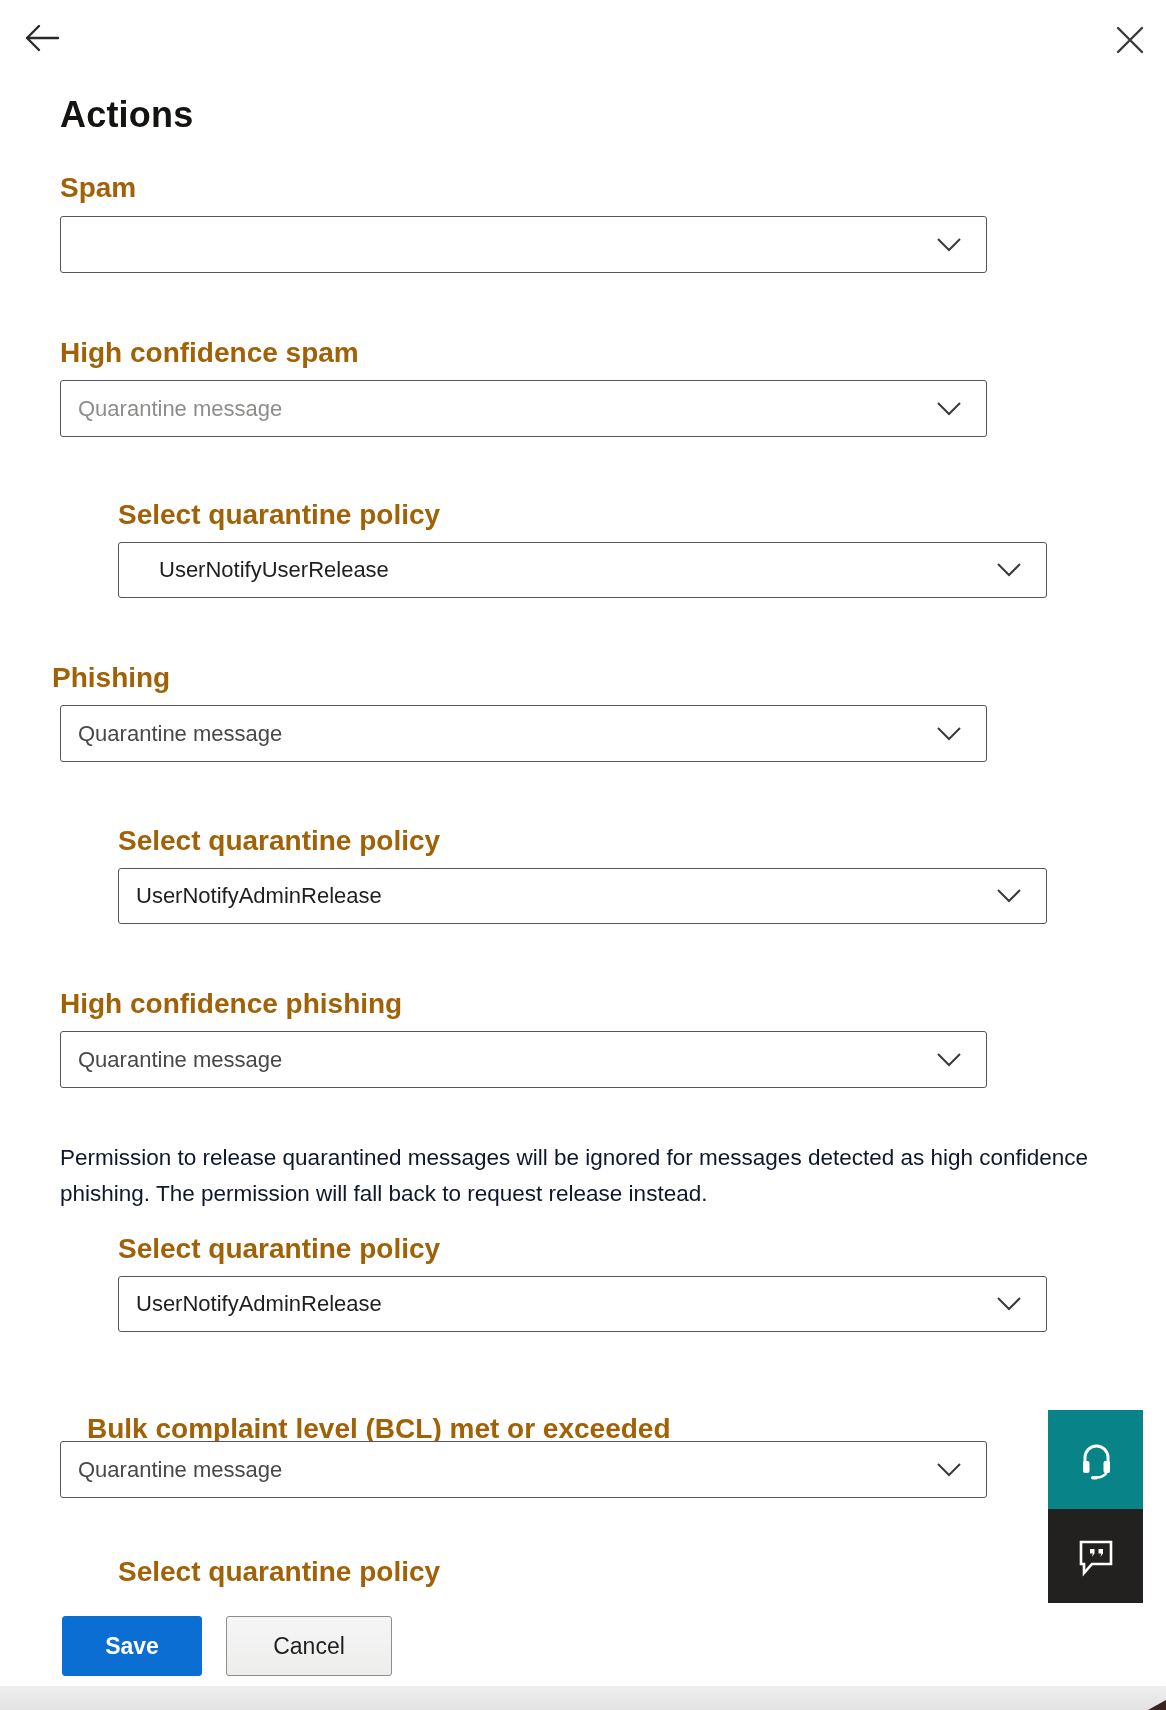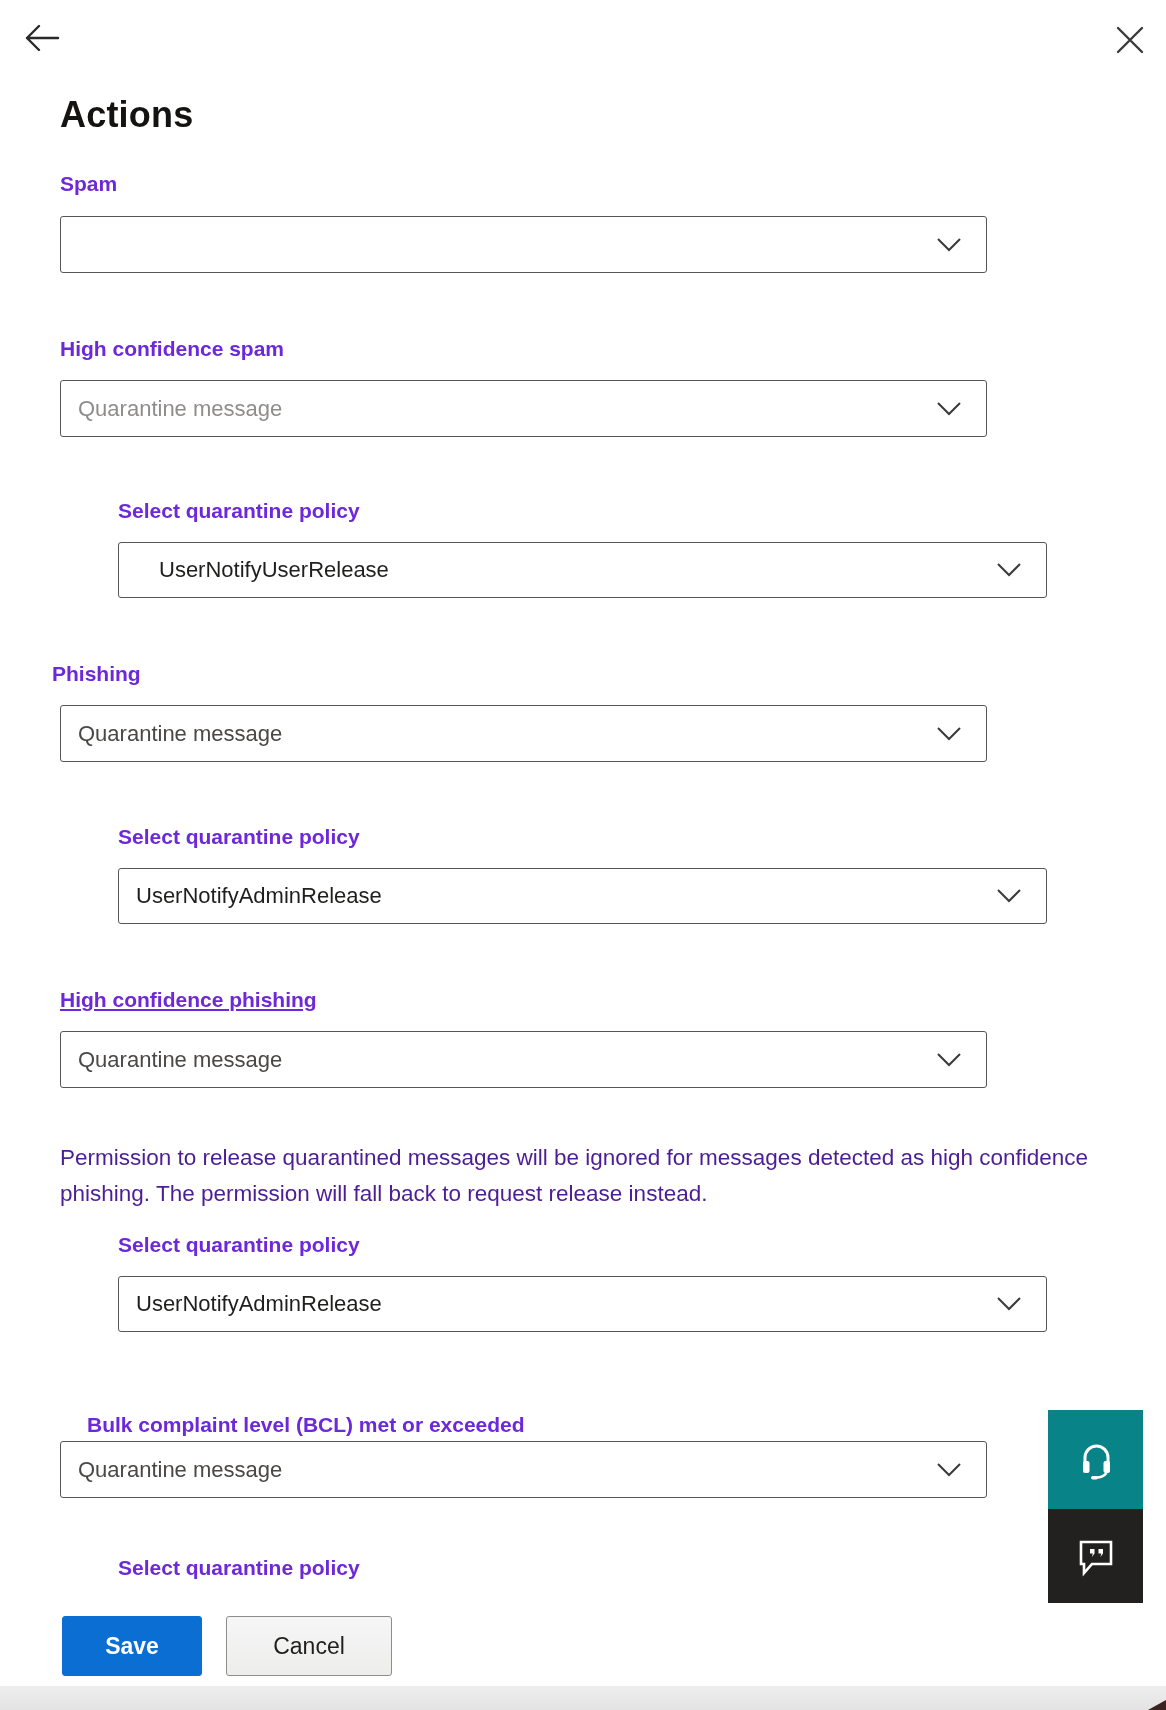--- a/index.html
+++ b/index.html
@@ -24,23 +24,23 @@
   .page-title {
     position: absolute;
     left: 60px; top: 94px;
     font-size: 36px;
     font-weight: 700;
     color: #141312;
     letter-spacing: 0.2px;
   }
   .lbl {
     position: absolute;
-    font-size: 21px;
+    font-size: 28px;
     font-weight: 600;
-    color: #6d28d9;
+    color: #a16207;
     white-space: nowrap;
   }
   .dd {
     position: absolute;
     height: 57px;
     border: 1.6px solid #585654;
     border-radius: 3px;
     background: #ffffff;
     display: flex;
     align-items: center;
@@ -60,21 +60,21 @@
     right: 24px;
     top: 50%;
     transform: translateY(-42%);
   }
   .note {
     position: absolute;
     left: 60px; top: 1140px;
     width: 1062px;
     font-size: 22.5px;
     line-height: 36px;
-    color: #4c1d95;
+    color: #0f172a;
     font-weight: 400;
   }
   .footer {
     position: absolute;
     left: 0; top: 1588px;
     width: 1166px; height: 122px;
     background: #ffffff;
     z-index: 5;
   }
   .footer .band {
@@ -196,21 +196,21 @@
   <div class="lbl" style="left:118px; top:825px;">Select quarantine policy</div>
   <div class="dd" style="left:118px; top:868px; width:929px; height:56px;">
     <span class="val val-dark">UserNotifyAdminRelease</span>
     <span class="chev">
       <svg width="26" height="15" viewBox="0 0 26 15">
           <path d="M2 2 L13 13 L24 2" fill="none" stroke="#3b3a39" stroke-width="2"></path>
         </svg>
     </span>
   </div>
 
-  <div class="lbl" style="left:60px; top:988px;text-decoration:underline;">High confidence phishing</div>
+  <div class="lbl" style="left:60px; top:988px;">High confidence phishing</div>
   <div class="dd" style="left:60px; top:1031px; width:927px;">
     <span class="val val-mid">Quarantine message</span>
     <span class="chev">
       <svg width="26" height="15" viewBox="0 0 26 15">
           <path d="M2 2 L13 13 L24 2" fill="none" stroke="#3b3a39" stroke-width="2"></path>
         </svg>
     </span>
   </div>
 
   <p class="note">Permission to release quarantined messages will be ignored for messages detected as high confidence phishing. The permission will fall back to request release instead.</p>

